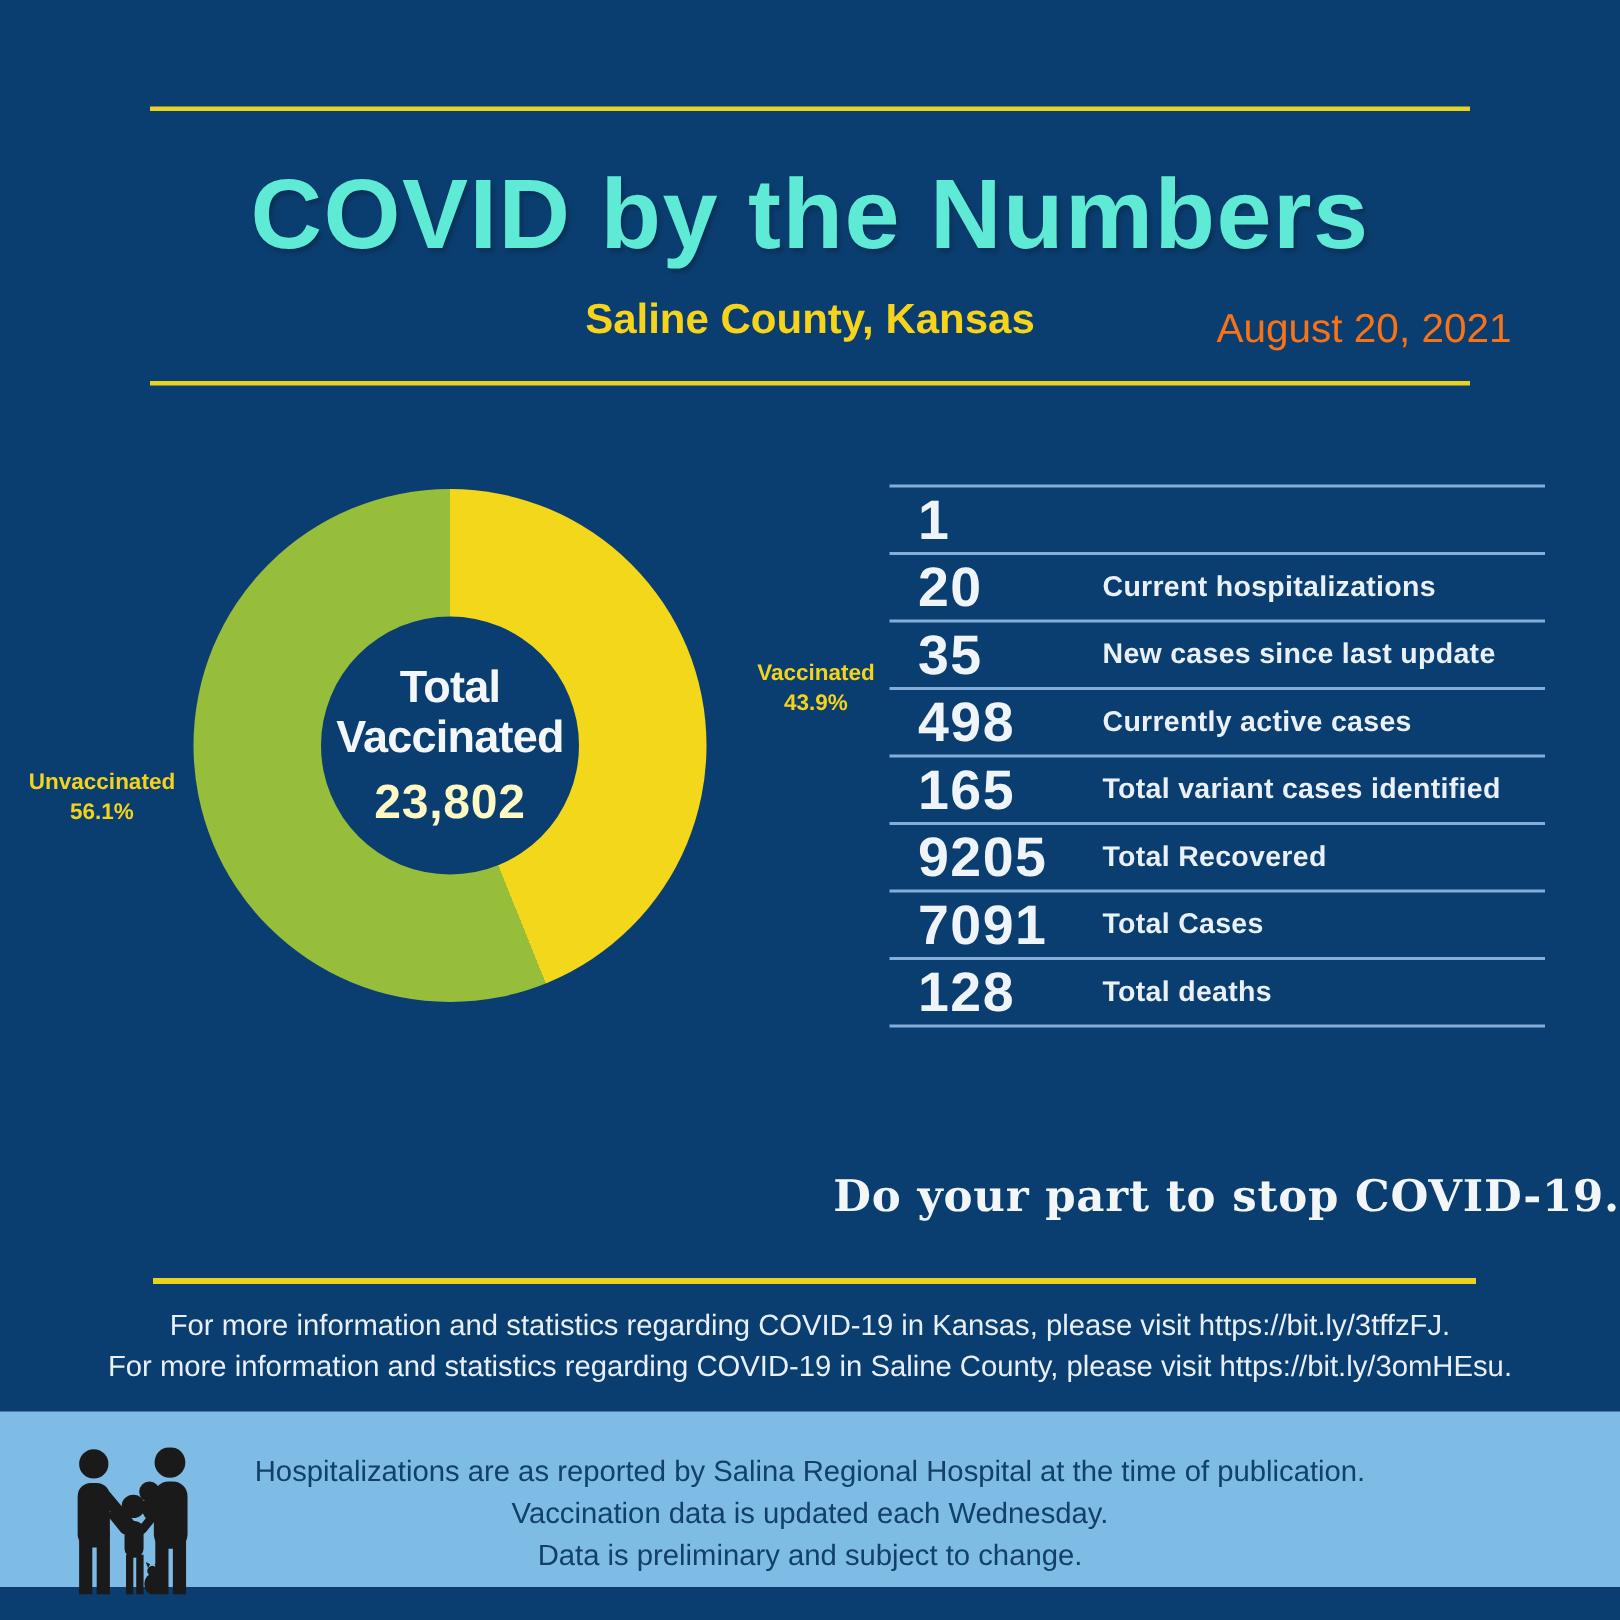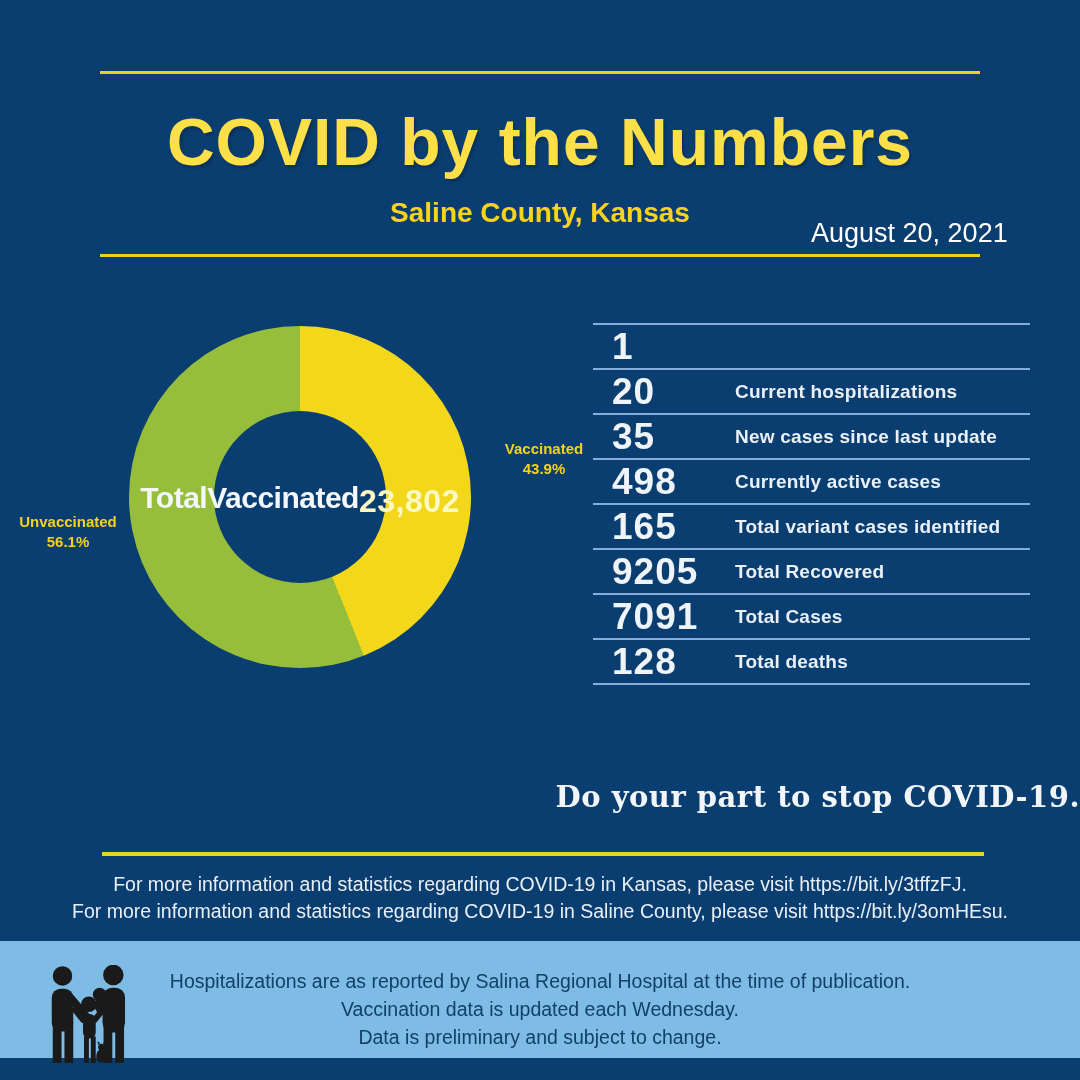--- a/index.html
+++ b/index.html
@@ -4,31 +4,31 @@
 <style>
   html,body{margin:0;padding:0;background:#0B3E70;}
   #canvas{position:relative;width:1080px;height:1080px;background:#0B3E70;overflow:hidden;
           font-family:"Liberation Sans",sans-serif;color:#EFF4F8;}
   .rule{position:absolute;height:3px;background:#E9D31E;}
   #rule-top{left:100px;top:71px;width:880px;}
   #rule-mid{left:100px;top:254px;width:880px;}
   #rule-low{left:102px;top:852px;width:882px;height:4px;}
 
   #title{position:absolute;left:0;right:0;top:104px;text-align:center;
-         font-size:66px;font-weight:bold;letter-spacing:1px;color:#fde047;
+         font-size:66px;font-weight:bold;letter-spacing:1px;color:#5eead4;
          text-shadow:2px 3px 3px rgba(8,28,52,.38);}
   #subtitle{position:absolute;left:0;right:0;top:197px;text-align:center;
             font-size:28px;font-weight:bold;color:#F7D31A;}
-  #date{position:absolute;left:811px;top:218px;font-size:27px;color:#ffffff;}
+  #date{position:absolute;left:811px;top:204px;font-size:27px;color:#f97316;}
 
   
   #donut{position:absolute;left:129px;top:326px;width:342px;height:342px;border-radius:50%;}
   #donut-hole{position:absolute;left:50%;top:50%;transform:translate(-50%,-50%);
               width:172px;height:172px;border-radius:50%;background:#0B3E70;
-              display:flex;flex-direction:row;align-items:center;justify-content:center;text-align:center;}
+              display:flex;flex-direction:column;align-items:center;justify-content:center;text-align:center;}
   .hole-line{font-weight:bold;font-size:30px;line-height:1.1;color:#F3F7FA;letter-spacing:-0.5px;white-space:nowrap;}
   .hole-value{font-weight:bold;font-size:32px;margin-top:8px;color:#fef9c3;letter-spacing:.5px;}
   .slice-label{position:absolute;text-align:center;color:#F3D31B;font-weight:bold;
                font-size:15px;line-height:20px;}
   #label-vaccinated{left:488px;top:439px;width:112px;}
   #label-unvaccinated{left:8px;top:512px;width:120px;}
 
   
   #stats{position:absolute;left:593px;top:323px;width:437px;}
   .stat-row{display:flex;align-items:center;height:45px;border-top:2px solid #82AED9;box-sizing:border-box;}

